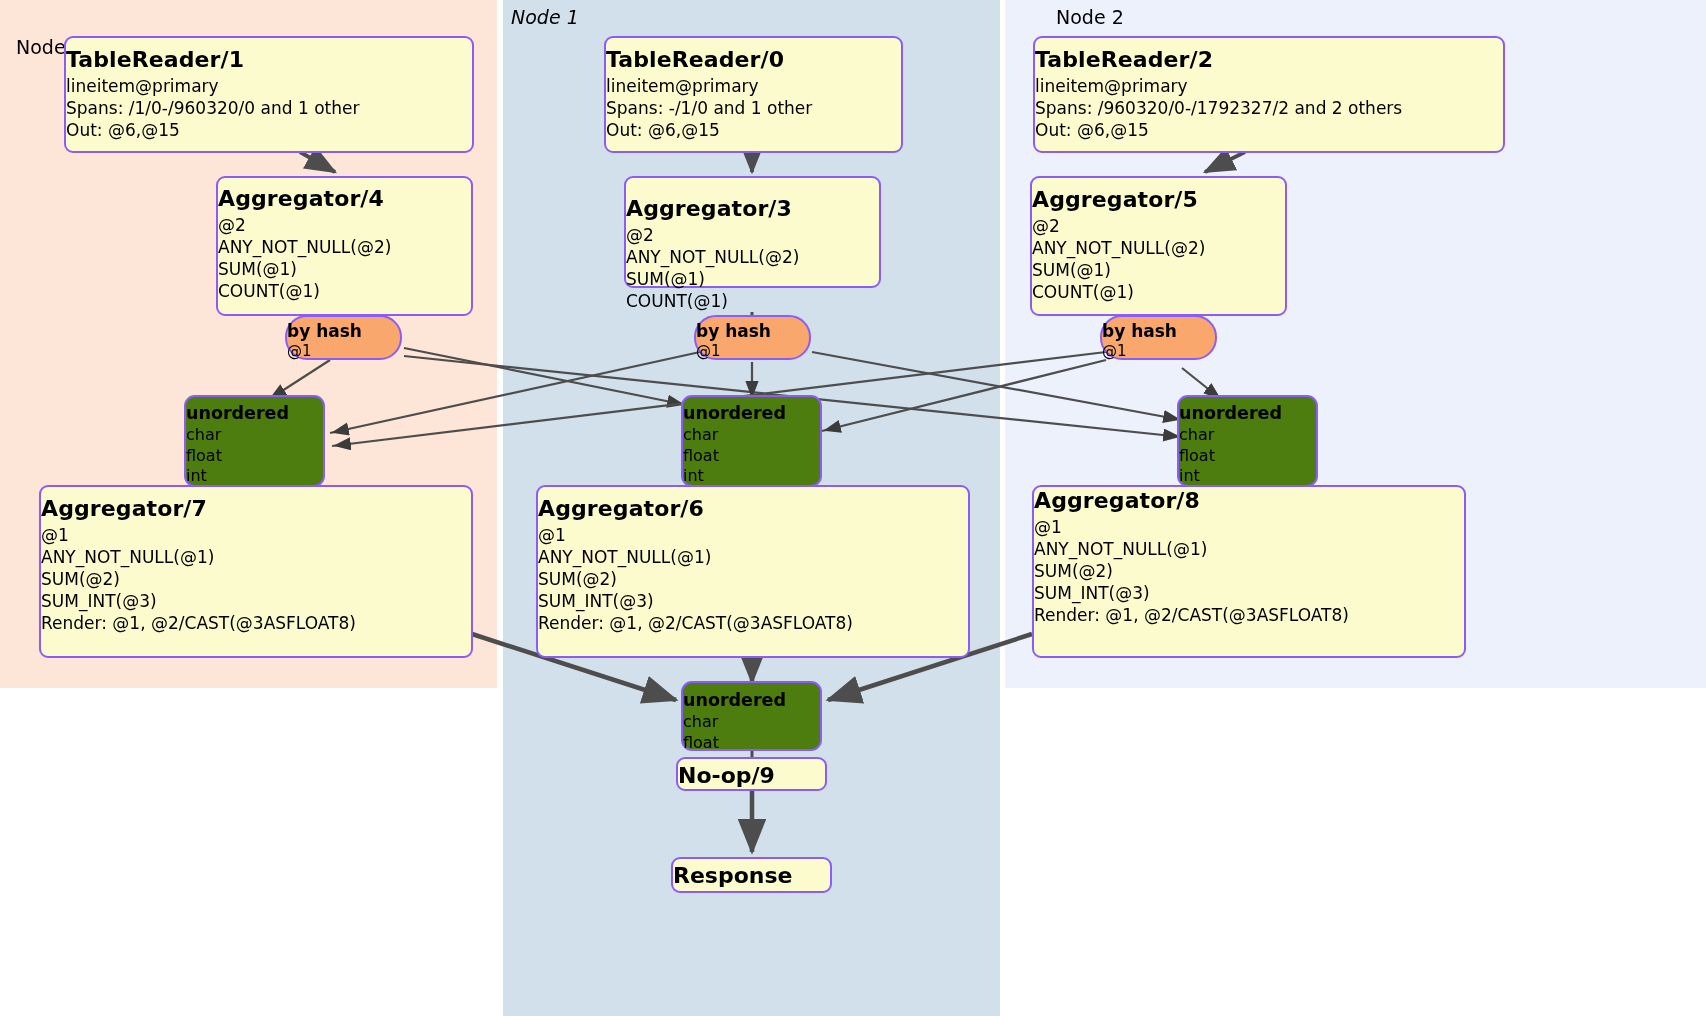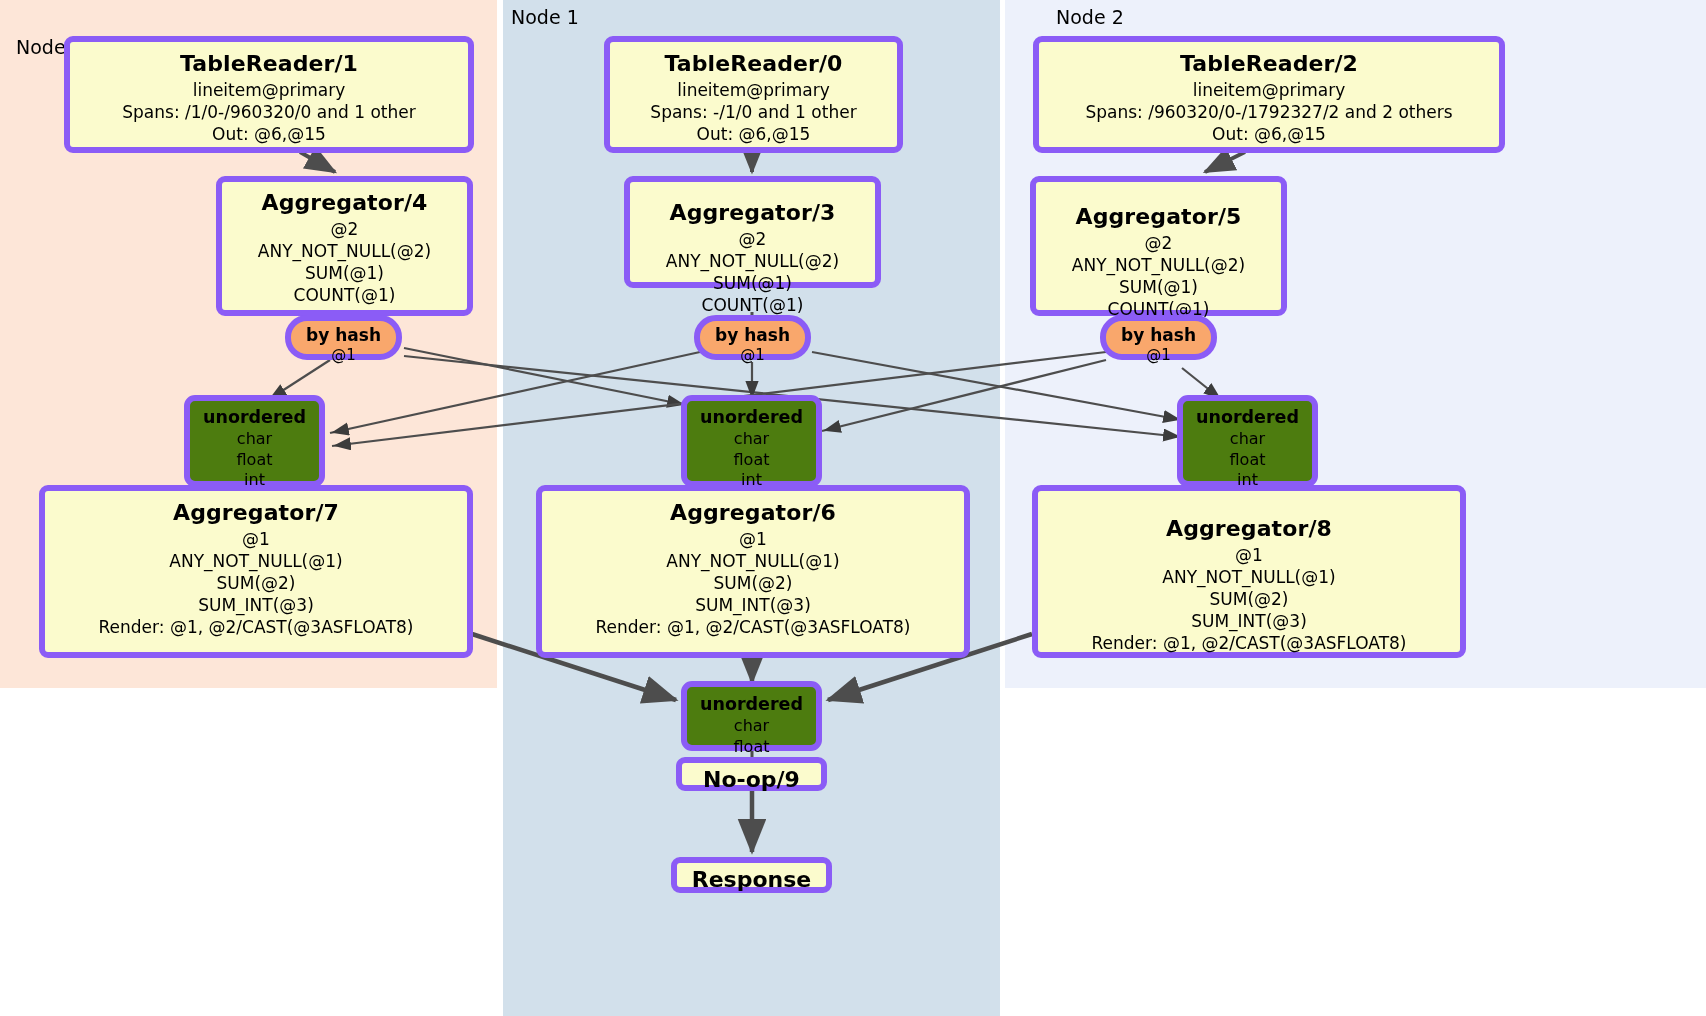--- a/index.html
+++ b/index.html
@@ -4,22 +4,22 @@
 <style>
   html,body{margin:0;padding:0;background:#ffffff;}
   body{font-family:"DejaVu Sans","Liberation Sans",sans-serif;}
   #stage{position:relative;width:1706px;height:1016px;overflow:hidden;background:#fff;}
 
   .node-region{position:absolute;box-sizing:border-box;}
   .node-label{position:absolute;font-size:19px;color:#000;white-space:nowrap;}
 
   svg#edges{position:absolute;left:0;top:0;width:1706px;height:1016px;pointer-events:none;}
 
-  .box{position:absolute;box-sizing:border-box;border:6px solid #8b5cf6;
-       border-radius:9px;text-align:center;line-height:1.30;}
+  .box{position:absolute;box-sizing:border-box;border:2px solid #8b5cf6;
+       border-radius:9px;line-height:1.30;}
   .proc{background:#fbfbcd;}
   .router{background:#f9a76c;border-radius:22px;}
   .sync{background:#4d7c0f;border-radius:11px;}
 
   .t-title{font-weight:bold;font-size:22px;color:#000;letter-spacing:.1px;}
   .t-line{font-size:17px;color:#000;}
   .r-title{font-weight:bold;font-size:17px;color:#000;}
   .r-line{font-size:15px;color:#000;}
   .s-title{font-weight:bold;font-size:17.5px;color:#000;}
   .s-line{font-size:16px;color:#000;}
@@ -29,21 +29,21 @@
 <body>
 
 <div id="stage">
 
   <div class="node-region" style="left:0px;top:0px;width:497px;height:688px;background:#fde6d8;">
   </div>
   <div class="node-label" style="left:16px;top:6px;margin-top:30px;">Node 3</div>
 
   <div class="node-region" style="left:503px;top:0px;width:497px;height:1016px;background:#d2e0eb;">
   </div>
-  <div class="node-label" style="left:511px;top:6px;">Node 1</div>
+  <div class="node-label" style="left:511px;top:6px;font-style:italic;">Node 1</div>
 
   <div class="node-region" style="left:1005px;top:0px;width:701px;height:688px;background:#edf1fb;">
   </div>
   <div class="node-label" style="left:1013px;top:6px;margin-left:43px;">Node 2</div>
 
   <svg id="edges" viewBox="0 0 1706 1016">
     <defs>
       <marker id="ah" markerWidth="9" markerHeight="9" refX="7.4" refY="3.2" orient="auto" markerUnits="strokeWidth">
         <path d="M0,0 L8,3.2 L0,6.4 z" fill="#4d4d4d"></path>
       </marker>
@@ -130,21 +130,21 @@
   </div>
 
   <div class="box proc" style="left:624px;top:176px;width:257px;height:112px;padding-top:17px;">
     <div class="t-title">Aggregator/3</div>
     <div class="t-line">@2</div>
     <div class="t-line">ANY_NOT_NULL(@2)</div>
     <div class="t-line">SUM(@1)</div>
     <div class="t-line">COUNT(@1)</div>
   </div>
 
-  <div class="box proc" style="left:1030px;top:176px;width:257px;height:140px;padding-top:21px;">
+  <div class="box proc" style="left:1030px;top:176px;width:257px;height:140px;padding-top:8px;">
     <div class="t-title">Aggregator/5</div>
     <div class="t-line">@2</div>
     <div class="t-line">ANY_NOT_NULL(@2)</div>
     <div class="t-line">SUM(@1)</div>
     <div class="t-line">COUNT(@1)</div>
   </div>
 
   <div class="box router" style="left:285px;top:315px;width:117px;height:45px;padding-top:3px;">
     <div class="r-title">by hash</div>
     <div class="r-line">@1</div>
@@ -192,21 +192,21 @@
 
   <div class="box proc" style="left:536px;top:485px;width:434px;height:173px;padding-top:8px;">
     <div class="t-title">Aggregator/6</div>
     <div class="t-line">@1</div>
     <div class="t-line">ANY_NOT_NULL(@1)</div>
     <div class="t-line">SUM(@2)</div>
     <div class="t-line">SUM_INT(@3)</div>
     <div class="t-line">Render: @1, @2/CAST(@3ASFLOAT8)</div>
   </div>
 
-  <div class="box proc" style="left:1032px;top:485px;width:434px;height:173px;padding-top:24px;">
+  <div class="box proc" style="left:1032px;top:485px;width:434px;height:173px;padding-top:0;">
     <div class="t-title">Aggregator/8</div>
     <div class="t-line">@1</div>
     <div class="t-line">ANY_NOT_NULL(@1)</div>
     <div class="t-line">SUM(@2)</div>
     <div class="t-line">SUM_INT(@3)</div>
     <div class="t-line">Render: @1, @2/CAST(@3ASFLOAT8)</div>
   </div>
 
   <div class="box sync" style="left:681px;top:681px;width:141px;height:70px;padding-top:6px;">
     <div class="s-title">unordered</div>

